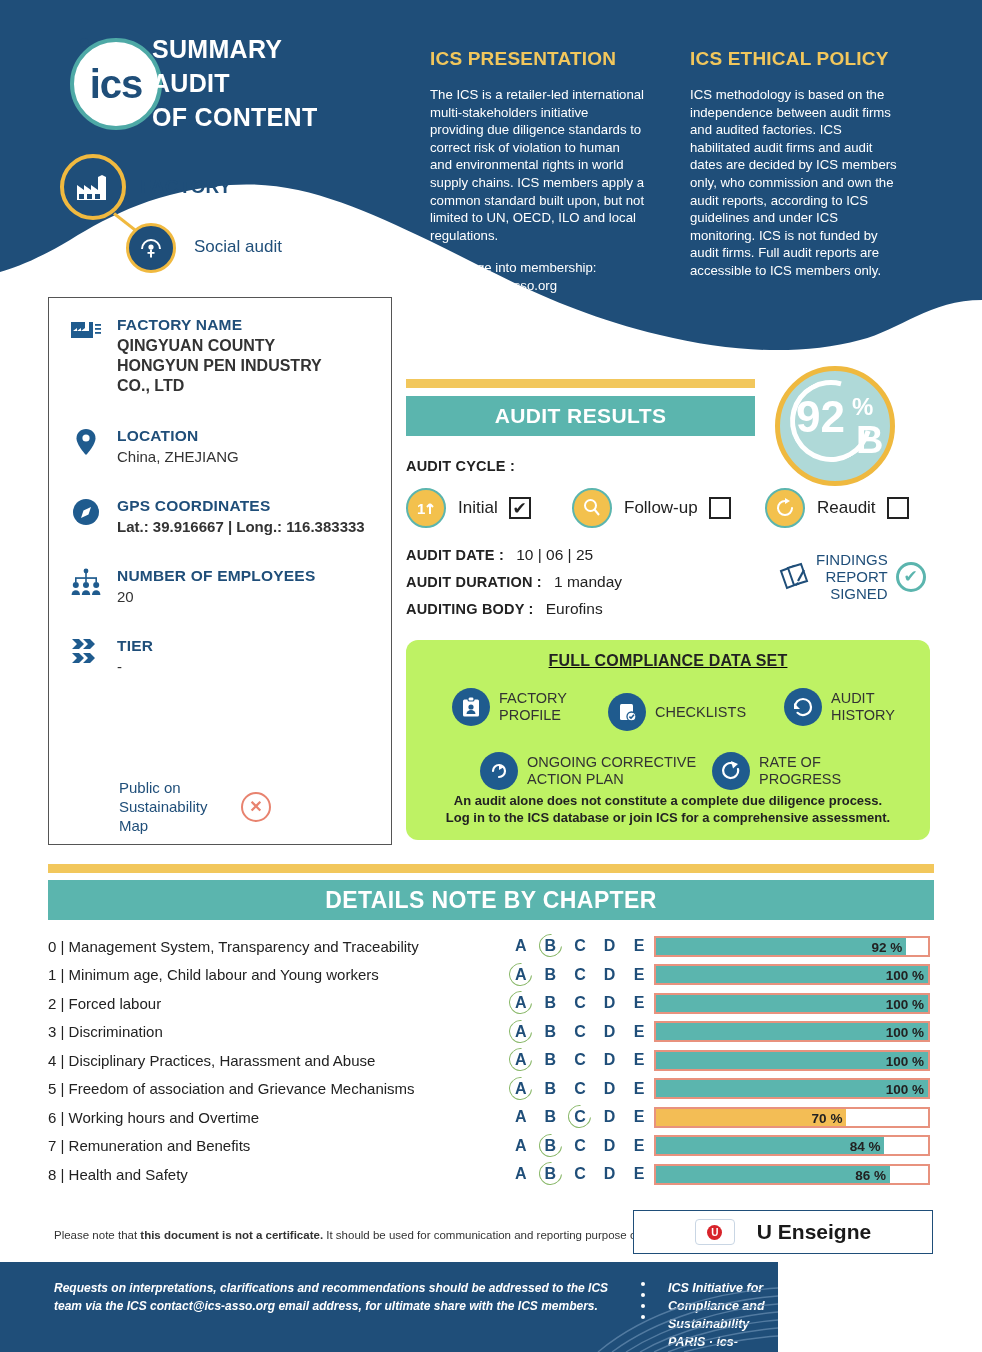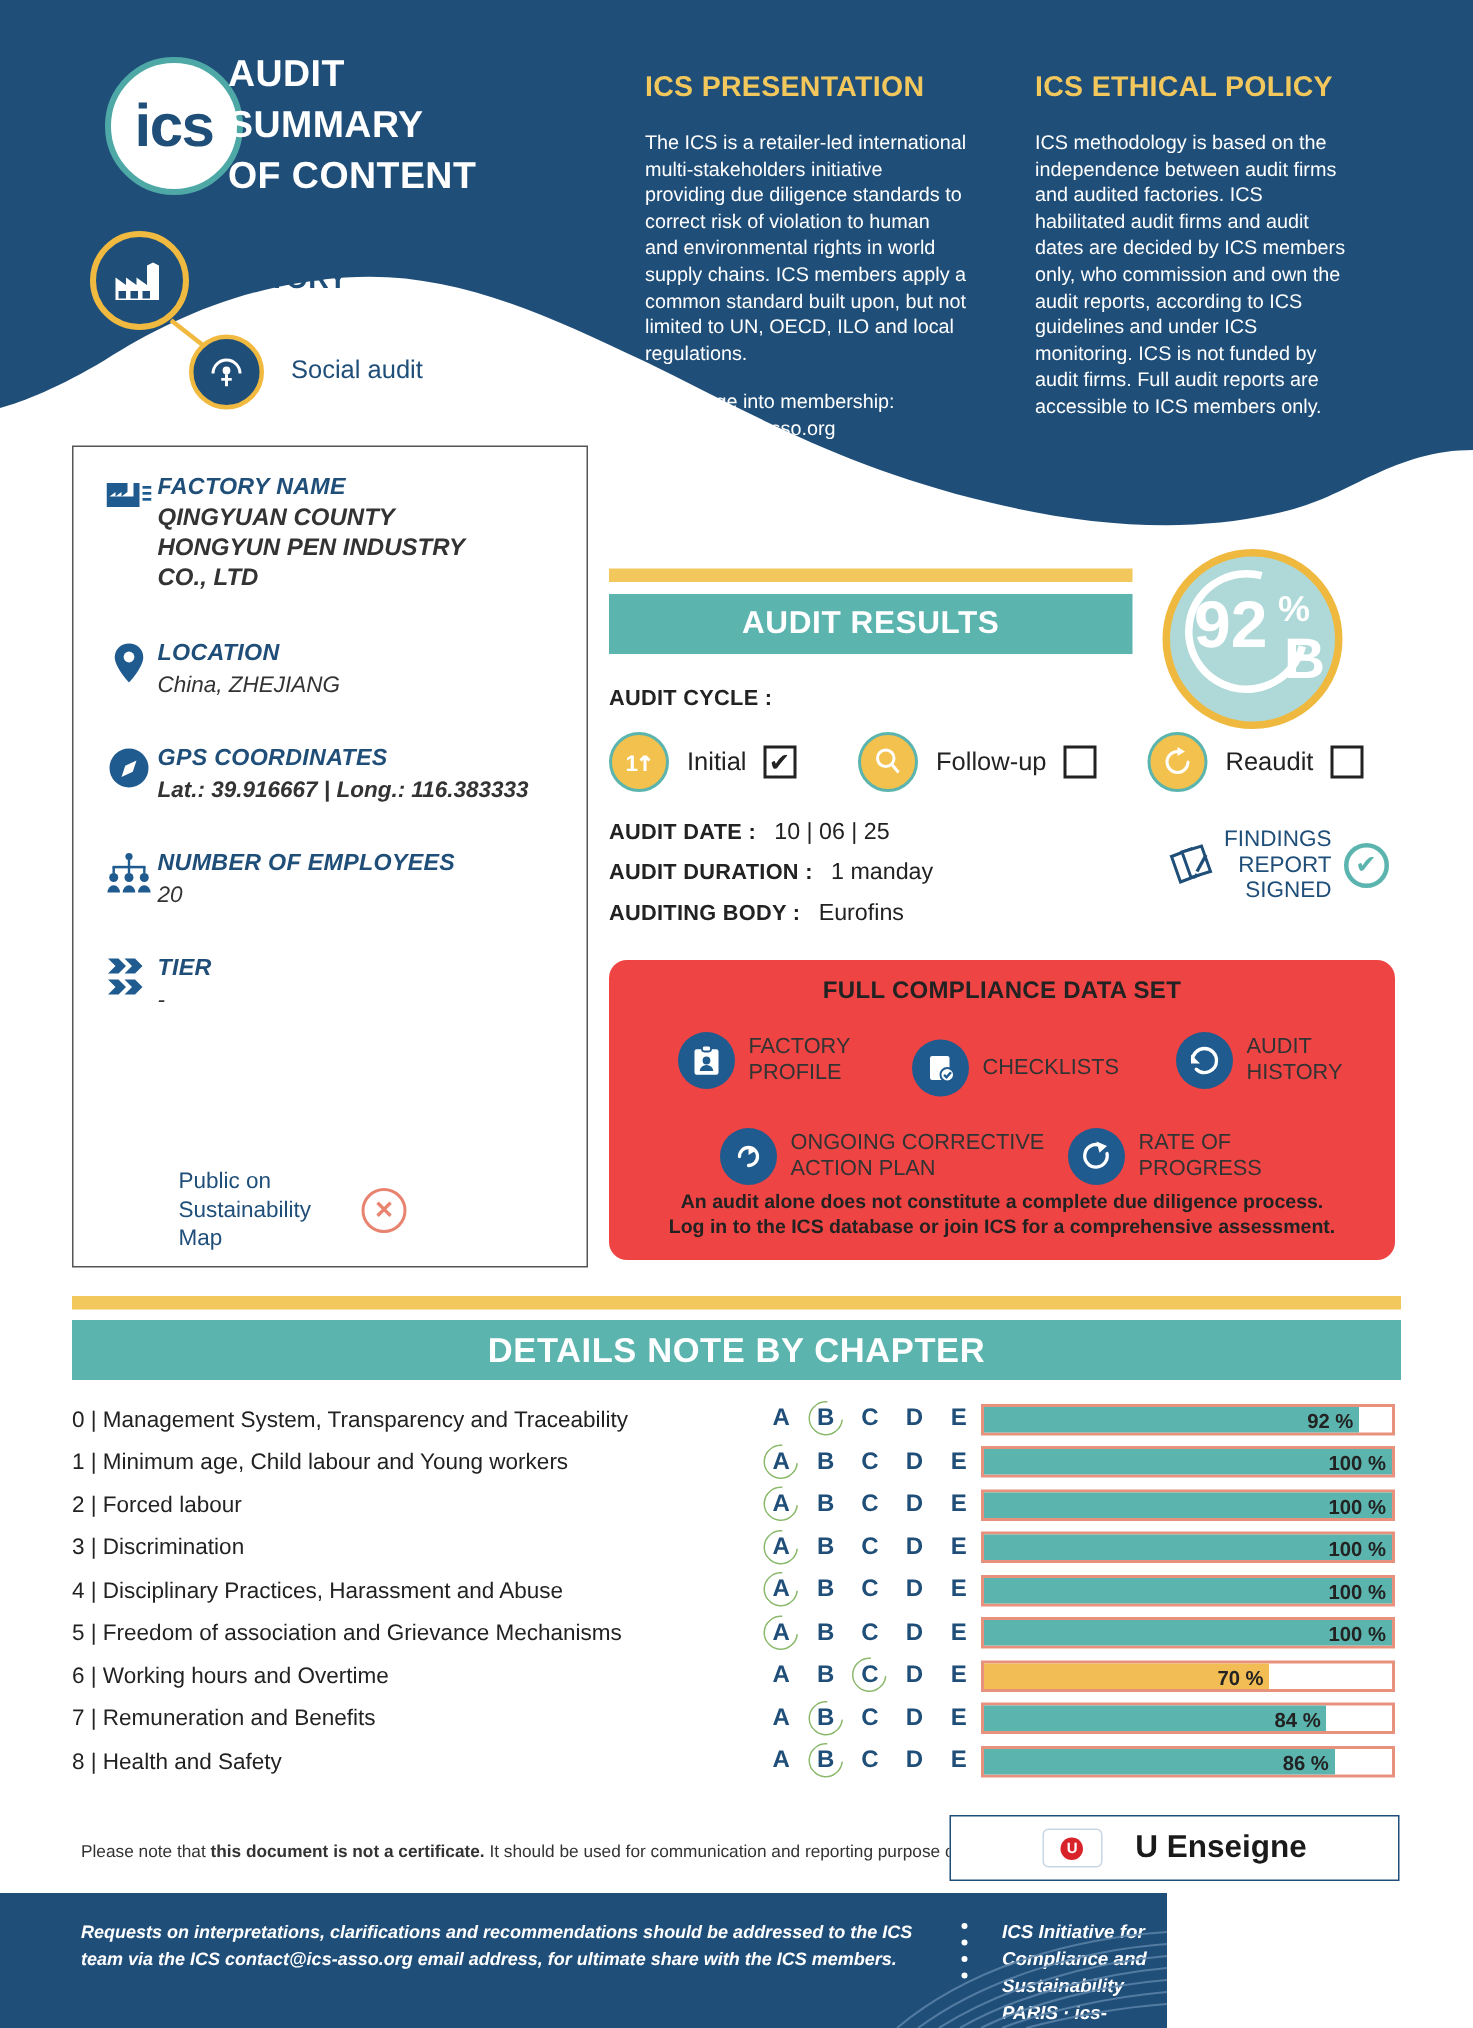--- a/index.html
+++ b/index.html
@@ -48,21 +48,21 @@
   }
   .soc-label { position: absolute; left: 194px; top: 237px; color: #1F4E79; font-size: 17px; }
 
   
   .fcard {
     position: absolute; left: 48px; top: 297px; width: 344px; height: 548px;
     border: 1.5px solid #555; background: #fff;
   }
   .frow { position: absolute; left: 18px; display: flex; }
   .ficon { width: 38px; flex: 0 0 38px; display:flex; align-items:flex-start; justify-content:center; padding-top:2px;}
-  .ftexts { margin-left: 0; font-style: italic; }
+  .ftexts { margin-left: 12px; }
   .flabel { color: #1F4E79; font-size: 15.5px; font-weight: 700; letter-spacing: 0.2px; line-height: 19px;}
   .fvalue { color: #333; font-size: 15px; line-height: 19px; margin-top: 2px; }
   .fvalue.big { font-size: 16px; font-weight: 600; color:#333; line-height:20px; }
 
   .pubmap { position:absolute; left: 70px; top: 480px; display:flex; align-items:center; }
   .pubmap-text { color:#1F4E79; font-size: 15px; line-height: 19px; width: 100px;}
   .xmark { width: 30px; height: 30px; border-radius:50%; border:2.5px solid #E8836F;
            display:flex; align-items:center; justify-content:center; color:#E8836F;
            font-size: 16px; font-weight: 700; margin-left: 22px; }
 
@@ -93,21 +93,21 @@
   .meta b { font-weight: 700; font-size: 14.5px; letter-spacing:0.2px;}
   .meta .v { font-size: 15.5px; }
 
   .findings { position:absolute; left: 778px; top: 551px; display:flex; align-items:center;}
   .find-txt { color:#1F4E79; font-size: 15px; line-height: 17px; text-align:right; }
   .check-ok { width: 30px; height: 30px; border-radius:50%; border:3px solid #5BB5AE;
               display:flex; align-items:center; justify-content:center; color:#5BB5AE; font-size:17px; margin-left:8px;}
 
   
   .cbox { position:absolute; left: 406px; top: 640px; width: 524px; height: 200px;
-          background:#ef4444; border-radius: 12px; }
+          background:#bef264; border-radius: 12px; text-decoration: underline; }
   .cbox-title { text-align:center; font-size: 16px; font-weight:700; color:#222; padding-top: 12px; letter-spacing:0.2px;}
   .citem { position:absolute; display:flex; align-items:center; }
   .cico { width: 38px; height: 38px; border-radius:50%; background:#1F5B8E; display:flex;
           align-items:center; justify-content:center; flex: 0 0 38px;}
   .ctxt { font-size: 14.5px; color:#333; line-height: 17px; margin-left: 9px; }
   .cnote { position:absolute; left: 0; top: 152px; width: 524px; text-align:center;
            font-size: 13px; color:#222; line-height: 17px; font-weight:600;}
 
   
   .d-yellowbar { position:absolute; left: 48px; top: 864px; width: 886px; height: 9px; background:#F2C75C;}
@@ -162,22 +162,22 @@
   </svg>
 
   <div class="header-inner">
 
     <div class="logo-circle">
       <span class="logo-text">ics</span>
       <span class="logo-dot"></span>
     </div>
 
     <div class="main-title">
+      <div>SUMMARY</div>
       <div>AUDIT</div>
-      <div>SUMMARY</div>
       <div>OF CONTENT</div>
     </div>
 
     <div class="col-head" style="left:430px; top:48px;">ICS PRESENTATION</div>
     <div class="col-body" style="left:430px; top:86px; width:215px;">
       <p>The ICS is a retailer-led international multi-stakeholders initiative providing due diligence standards to correct risk of violation to human and environmental rights in world supply chains. ICS members apply a common standard built upon, but not limited to UN, OECD, ILO and local regulations.</p>
       <p>To engage into membership: contact@ics-asso.org</p>
     </div>
 
     <div class="col-head" style="left:690px; top:48px;">ICS ETHICAL POLICY</div>

